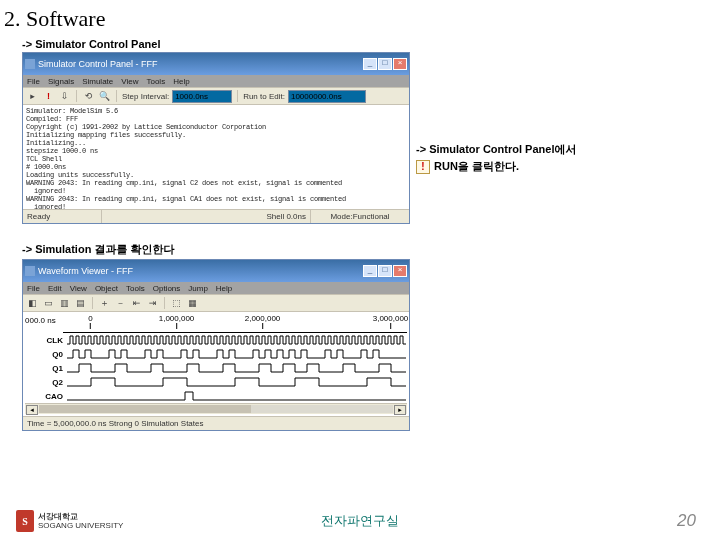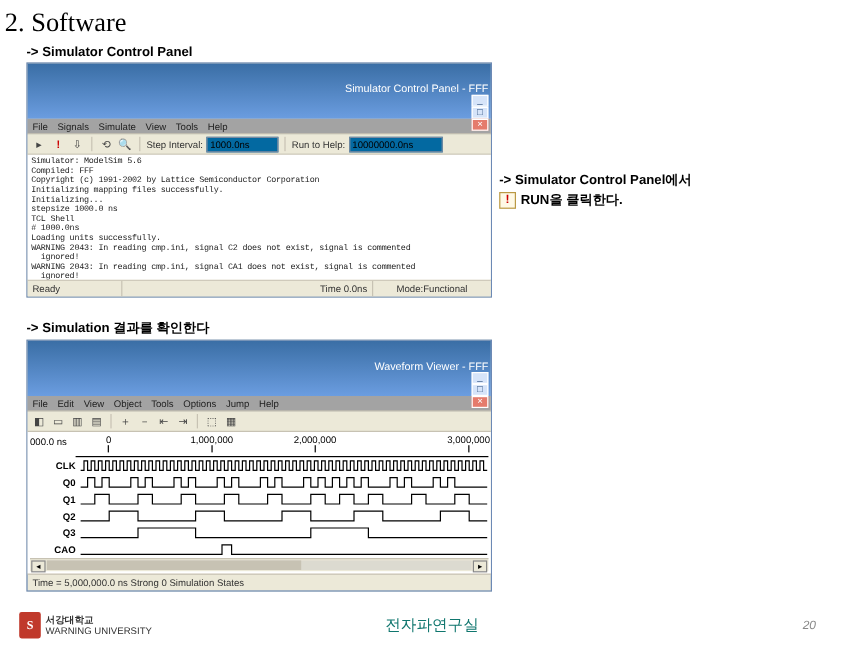--- a/index.html
+++ b/index.html
@@ -28,24 +28,23 @@
     background: #ece9d8;
     font-family: "Tahoma", sans-serif;
     font-size: 9px;
     color: #000;
   }
   .titlebar {
     background: linear-gradient(#3a6ea5,#6b9de0);
     color: #fff;
     height: 14px;
     display: flex;
-    align-items: flex-end;
-    padding: 16px 2px;
+    align-items: center;
+    padding: 4px 2px;
     font-size: 9px;
-    flex-direction: column;
   }
   .titlebar .title { flex:1; }
   .titlebar .tbtn {
     width: 12px; height: 10px;
     background:#d6e4f9;
     border:1px solid #fff;
     margin-left:1px;
     font-size:8px;
     line-height:8px;
     text-align:center;
@@ -168,21 +167,21 @@
   .logo-badge{
     width:18px;height:22px;background:#c0392b;border-radius:2px;
     display:flex;align-items:center;justify-content:center;color:#fff;font-size:10px;font-weight:bold;
   }
   .logo-text{font-size:8px;line-height:9px;color:#333;font-family:Liberation Sans, sans-serif;}
   .footer-center{
     position:absolute;left:50%;transform:translateX(-50%);
     font-family:"Malgun Gothic",sans-serif;color:#0f766e;font-size:13px;
   }
   .footer-page{
-    position:absolute;right:40px;color:#888;font-family:Arial,sans-serif;font-size:10px;font-style:italic;
+    position:absolute;right:24px;color:#888;font-family:Arial,sans-serif;font-size:17px;font-style:italic;
   }
 </style>
 </head>
 <body>
 
 <div class="section-title">2. Software</div>
 
 <div class="arrow-label">-&gt; Simulator Control Panel</div>
 
 <div class="win" style="width:386px;margin-left:22px;">
@@ -205,21 +204,21 @@
     <span class="tbicon">▸</span>
     <span class="tbicon" style="color:#c00;font-weight:bold;">!</span>
     <span class="tbicon">⇩</span>
     <span class="tsp"></span>
     <span class="tbicon">⟲</span>
     <span class="tbicon">🔍</span>
     <span class="tsp"></span>
     <span class="tlabel">Step Interval:</span>
     <span class="tinput" style="width:54px;">1000.0ns</span>
     <span class="tsp"></span>
-    <span class="tlabel">Run to Help:</span>
+    <span class="tlabel">Run to Edit:</span>
     <span class="tinput" style="width:72px;">10000000.0ns</span>
   </div>
   <div class="console">Simulator: ModelSim 5.6
 Compiled: FFF
 Copyright (c) 1991-2002 by Lattice Semiconductor Corporation
 Initializing mapping files successfully.
 Initializing...
 stepsize 1000.0 ns
 TCL Shell
 # 1000.0ns
@@ -227,21 +226,21 @@
 WARNING 2043: In reading cmp.ini, signal C2 does not exist, signal is commented
   ignored!
 WARNING 2043: In reading cmp.ini, signal CA1 does not exist, signal is commented
   ignored!
 WARNING 2043: In reading cmp.ini, signal C2 does not exist, signal is commented
   ignored!
 WARNING 2043: In reading cmp.ini, signal CA1 does not exist, signal is commented
   ignored!</div>
   <div class="statusbar">
     <div class="cell">Ready</div>
-    <div class="cell">Time 0.0ns</div>
+    <div class="cell">Shell 0.0ns</div>
     <div class="cell">Mode:Functional</div>
   </div>
 </div>
 
 <div class="annotation">
   <div>-&gt; Simulator Control Panel에서</div>
   <div class="row2">
     <span class="ex-icon">!</span>
     <span>RUN을 클릭한다.</span>
   </div>
@@ -322,26 +321,20 @@
               <path d="M0 11 L12 11 L12 3 L24 3 L24 11 L48 11 L48 3 L60 3 L60 11 L84 11 L84 3 L96 3 L96 11 L120 11 L120 3 L132 3 L132 11 L156 11 L156 3 L168 3 L168 11 L192 11 L192 3 L204 3 L204 11 L216 11 L216 3 L228 3 L228 11 L240 11 L240 3 L252 3 L252 11 L276 11 L276 3 L288 3 L288 11 L312 11 L312 3 L324 3 L324 11 L339 11" stroke="#000" fill="none" stroke-width="1"></path>
             </svg></div>
         </div>
       <div class="wrow">
           <div class="lbl">Q2</div>
           <div class="sig"><svg width="100%" height="14">
               <path d="M0 11 L24 11 L24 3 L48 3 L48 11 L96 11 L96 3 L120 3 L120 11 L168 11 L168 3 L192 3 L192 11 L228 11 L228 3 L252 3 L252 11 L300 11 L300 3 L324 3 L324 11 L339 11" stroke="#000" fill="none" stroke-width="1"></path>
             </svg></div>
         </div>
       <div class="wrow">
-          <div class="lbl">Q3</div>
-          <div class="sig"><svg width="100%" height="14">
-              <path d="M0 11 L48 11 L48 3 L96 3 L96 11 L192 11 L192 3 L240 3 L240 11 L339 11" stroke="#000" fill="none" stroke-width="1"></path>
-            </svg></div>
-        </div>
-      <div class="wrow">
           <div class="lbl">CAO</div>
           <div class="sig"><svg width="100%" height="14">
               <path d="M0 11 L118 11 L118 3 L126 3 L126 11 L339 11" stroke="#000" fill="none" stroke-width="1"></path>
             </svg></div>
         </div>
     </div>
     <div style="height:10px;background:#ece9d8;border-top:1px solid #c7c2b3;display:flex;">
       <div style="width:10px;height:8px;margin:1px;border:1px solid #888;font-size:7px;text-align:center;">◂</div>
       <div style="flex:1;height:8px;margin:1px 0;background:#dcdad0;position:relative;">
           <div style="position:absolute;left:0;width:60%;height:100%;background:#c7c2b3;"></div>
@@ -350,18 +343,18 @@
     </div>
   </div>
   <div class="wave-status">Time = 5,000,000.0 ns  Strong 0   Simulation States</div>
 </div>
 
 <div class="footer">
   <div class="logo">
     <div class="logo-badge">S</div>
     <div class="logo-text">
       <div style="font-weight:bold;">서강대학교</div>
-      <div>WARNING UNIVERSITY</div>
+      <div>SOGANG UNIVERSITY</div>
     </div>
   </div>
   <div class="footer-center">전자파연구실</div>
   <div class="footer-page">20</div>
 </div>
 
 </body></html>

